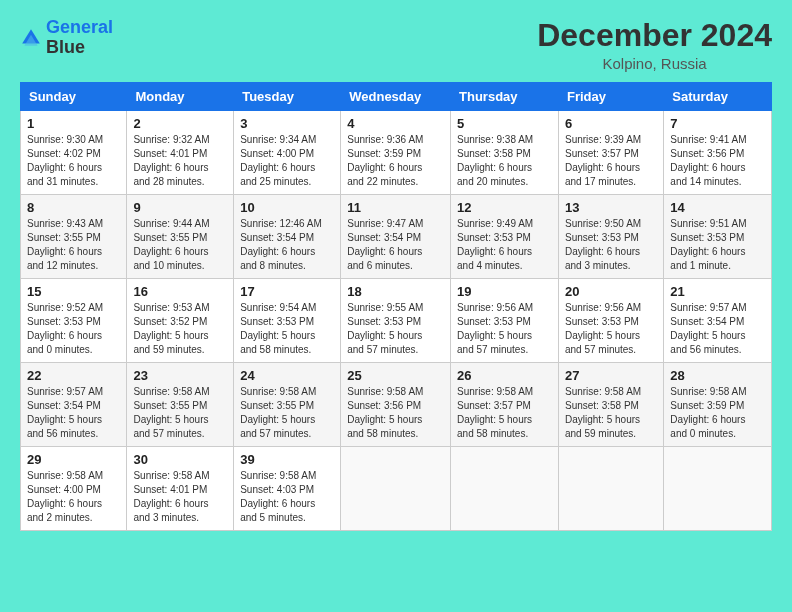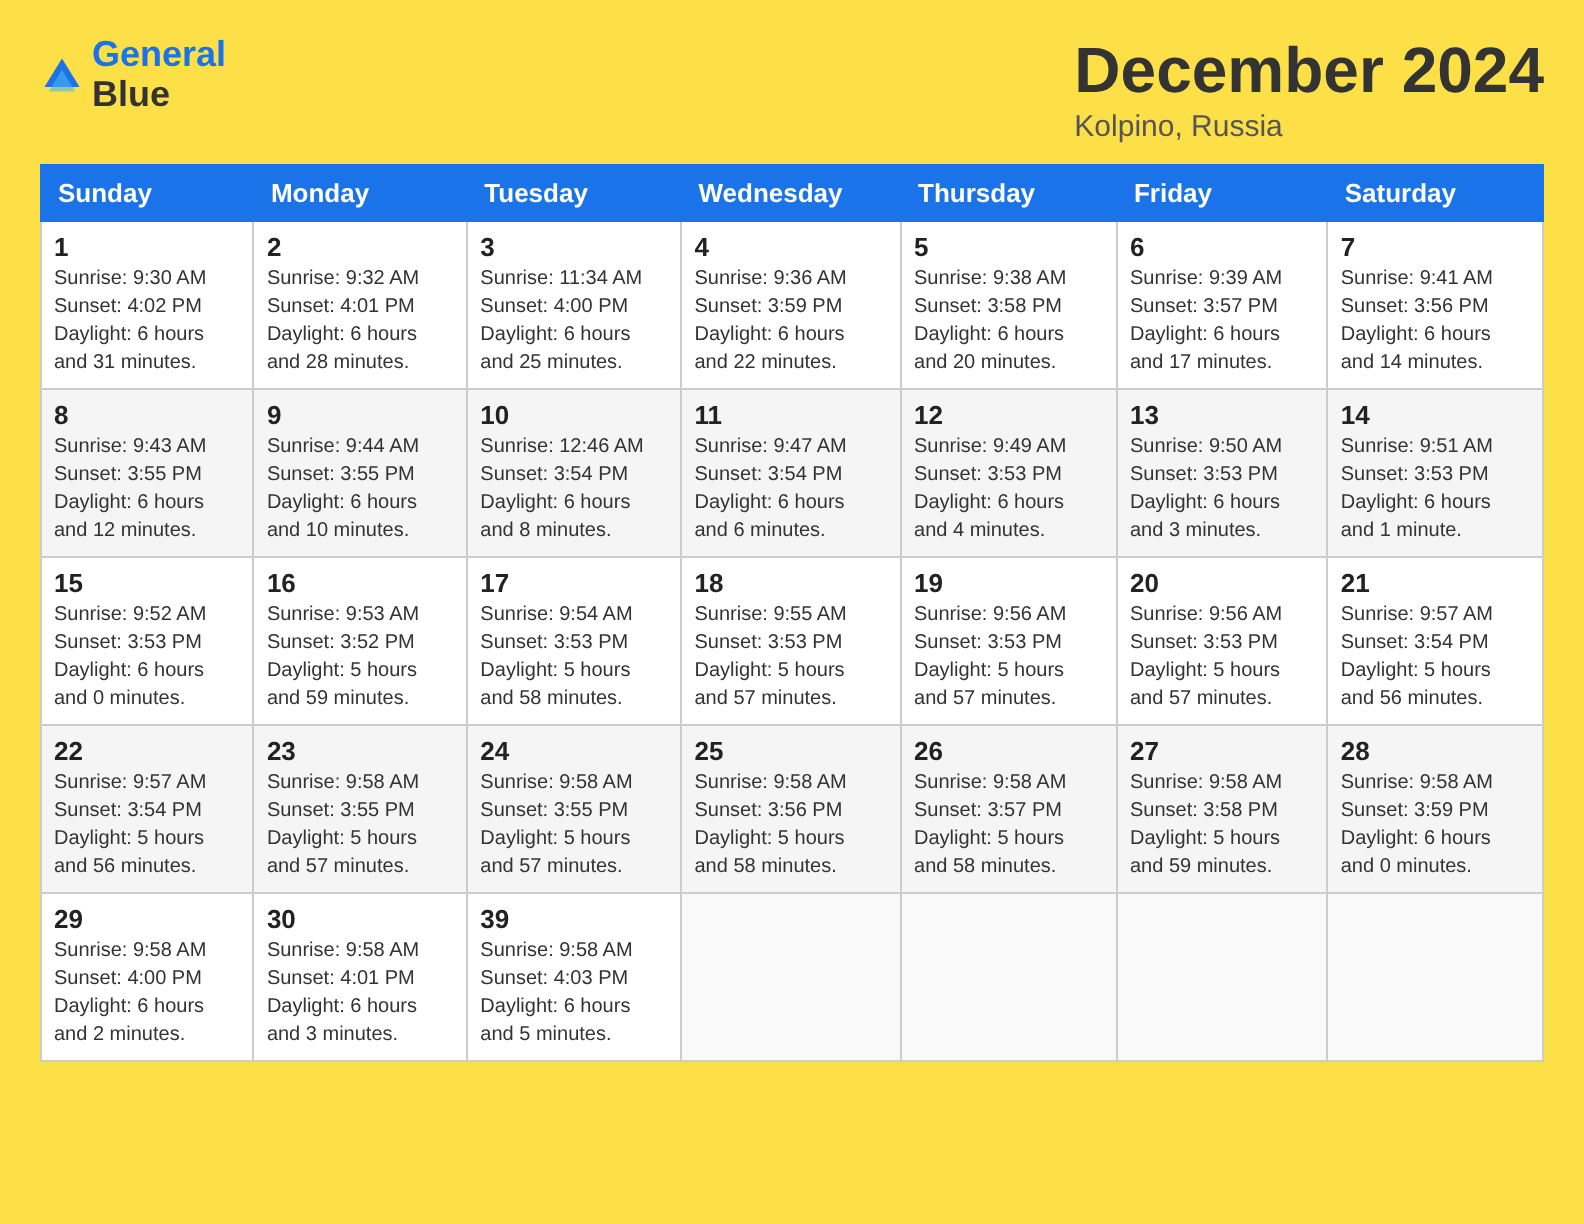--- a/index.html
+++ b/index.html
@@ -7,21 +7,21 @@
       font-family: Arial, sans-serif;
       background: #fff;
       width: 792px;
       height: 612px;
       overflow: hidden;
     }
     .page {
       width: 792px;
       min-height: 612px;
       padding: 18px 20px 10px 20px;
-      background: #fde047;
+      background: #5eead4;
     }
     .header-row {
       display: flex;
       justify-content: space-between;
       align-items: flex-start;
       margin-bottom: 10px;
     }
     .logo {
       display: flex;
       align-items: center;
@@ -34,21 +34,21 @@
     }
     .logo-text span {
       color: #1a73e8;
     }
     .logo-icon {
       width: 22px;
       height: 22px;
       margin-right: 4px;
     }
     .title-block {
-      text-align: left;
+      text-align: center;
     }
     .month-title {
       font-size: 32px;
       font-weight: bold;
       color: #333;
       line-height: 1.1;
     }
     .location {
       font-size: 15px;
       color: #555;
@@ -140,21 +140,21 @@
           </td>
           <td>
             <span class="day-num">2</span>
             <div class="day-info" style="white-space: pre-line;">Sunrise: 9:32 AM
 Sunset: 4:01 PM
 Daylight: 6 hours
 and 28 minutes.</div>
           </td>
           <td>
             <span class="day-num">3</span>
-            <div class="day-info" style="white-space: pre-line;">Sunrise: 11:34 AM
+            <div class="day-info" style="white-space: pre-line;">Sunrise: 9:34 AM
 Sunset: 4:00 PM
 Daylight: 6 hours
 and 25 minutes.</div>
           </td>
           <td>
             <span class="day-num">4</span>
             <div class="day-info" style="white-space: pre-line;">Sunrise: 9:36 AM
 Sunset: 3:59 PM
 Daylight: 6 hours
 and 22 minutes.</div>

